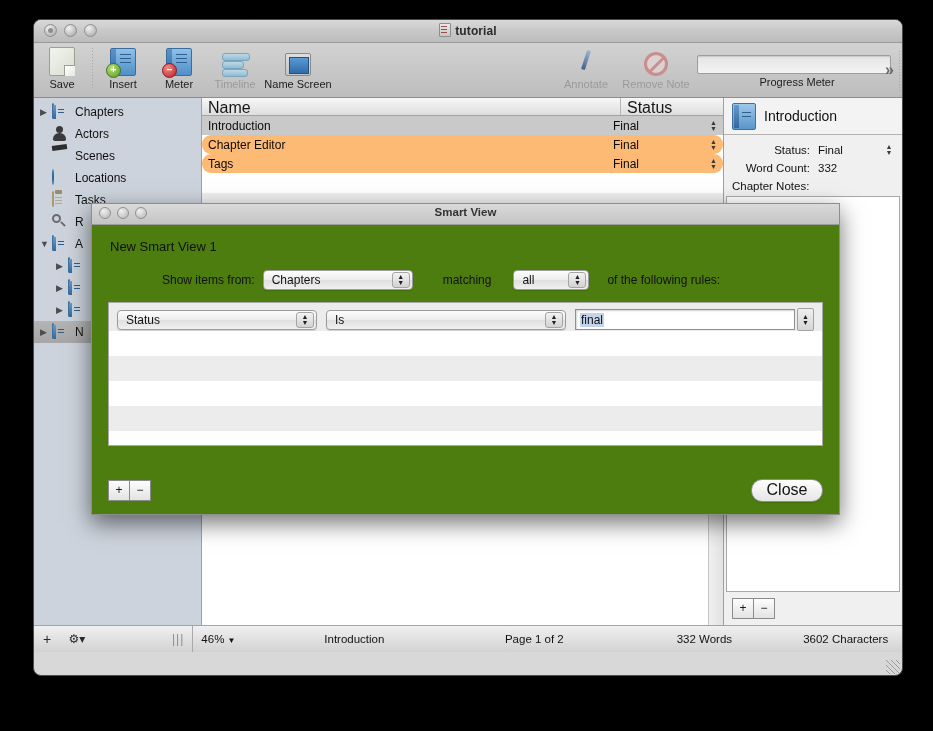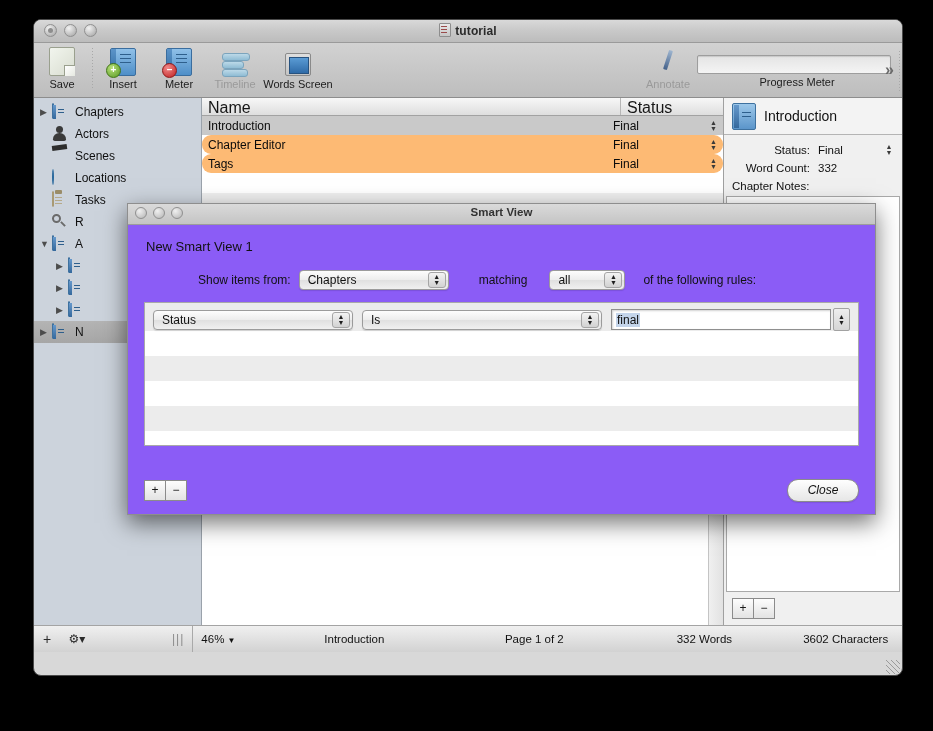--- a/index.html
+++ b/index.html
@@ -230,24 +230,23 @@
   .resize-grip {
     position:absolute; right:2px; bottom:1px; width:14px;height:14px;
     background:
       linear-gradient(45deg,transparent 45%,#8f8f8f 45%,#8f8f8f 55%,transparent 55%) 0 0/5px 5px repeat;
     opacity:.85;
   }
 
   
   .sheet {
     position:absolute; left: 91px; top: 203px; width: 747px; height: 310px;
-    background: #8b5cf6;
+    background: #4d7c0f;
     border: 1px solid #8e8e8e;
     box-shadow: 0 8px 22px rgba(0,0,0,.55);
-    margin-left: 36px;
   }
   .sheet-title {
     height: 20px; background: linear-gradient(to bottom,#dadada 0%,#c4c4c4 100%);
     border-bottom: 1px solid #9c9c9c; position:relative;
   }
   .sheet-title .tl-buttons { top: 3px; left: 7px; gap: 6px;}
   .sheet-title .tl { width: 12px; height: 12px; background: radial-gradient(circle at 35% 30%,#f0f0f0,#c6c6c6 70%,#ababab 100%);}
   .sheet-title .st-label { position:absolute;left:0;right:0;top:2px;text-align:center;font-size:11.5px;color:#333;font-weight:700;}
   .sheet-body { padding: 14px 18px 0 18px; }
   .sv-name { font-size: 13px; color:#111; margin-bottom: 16px; }
@@ -308,24 +307,23 @@
   .pm-group { display:flex; }
   .pm-btn {
     width: 20px; height: 19px; background: linear-gradient(to bottom,#fdfdfd,#e3e3e3);
     border: 1px solid #8b8b8b; font-size: 12px; color:#1a1a1a; text-align:center;
     line-height: 18px;
   }
   .pm-btn + .pm-btn { border-left: none; }
   .close-btn {
     margin-left: auto; width: 70px; height: 21px; border-radius: 11px;
     background: linear-gradient(to bottom,#fefefe,#e6e6e6);
-    border: 1px solid #8b8b8b; font-size: 12px; color:#111;
+    border: 1px solid #8b8b8b; font-size: 16px; color:#111;
     display:flex; align-items:center; justify-content:center;
     box-shadow: 0 1px 1px rgba(0,0,0,.1);
-    font-style: italic;
   }
 </style>
 </head>
 <body>
 
 <div id="root">
 
   <div class="window">
 
     <div class="titlebar">
@@ -372,32 +370,38 @@
           </div>
         </div>
         <span class="tb-label">Timeline</span>
       </div>
       <div class="tb-item" style="width:70px">
         <div class="ic">
             <div class="ic-fs">
               <div></div>
             </div>
           </div>
-        <span class="tb-label">Words Screen</span>
+        <span class="tb-label">Name Screen</span>
       </div>
 
       <div style="flex:1"></div>
 
       <div class="tb-item dim" style="width:58px">
         <div class="ic">
             <div class="ic-pen">
               <i></i>
             </div>
           </div>
         <span class="tb-label">Annotate</span>
+      </div>
+      <div class="tb-item dim" style="width:82px">
+        <div class="ic">
+            <div class="ic-ban"></div>
+          </div>
+        <span class="tb-label">Remove Note</span>
       </div>
       <div class="pm-wrap" style="width:200px">
         <div class="progress-field"></div>
         <span class="tb-label">Progress Meter</span>
       </div>
       <div class="tb-sep" style="margin-top:8px"></div>
       <div class="chevrons">»</div>
     </div>
 
     <div class="content">

